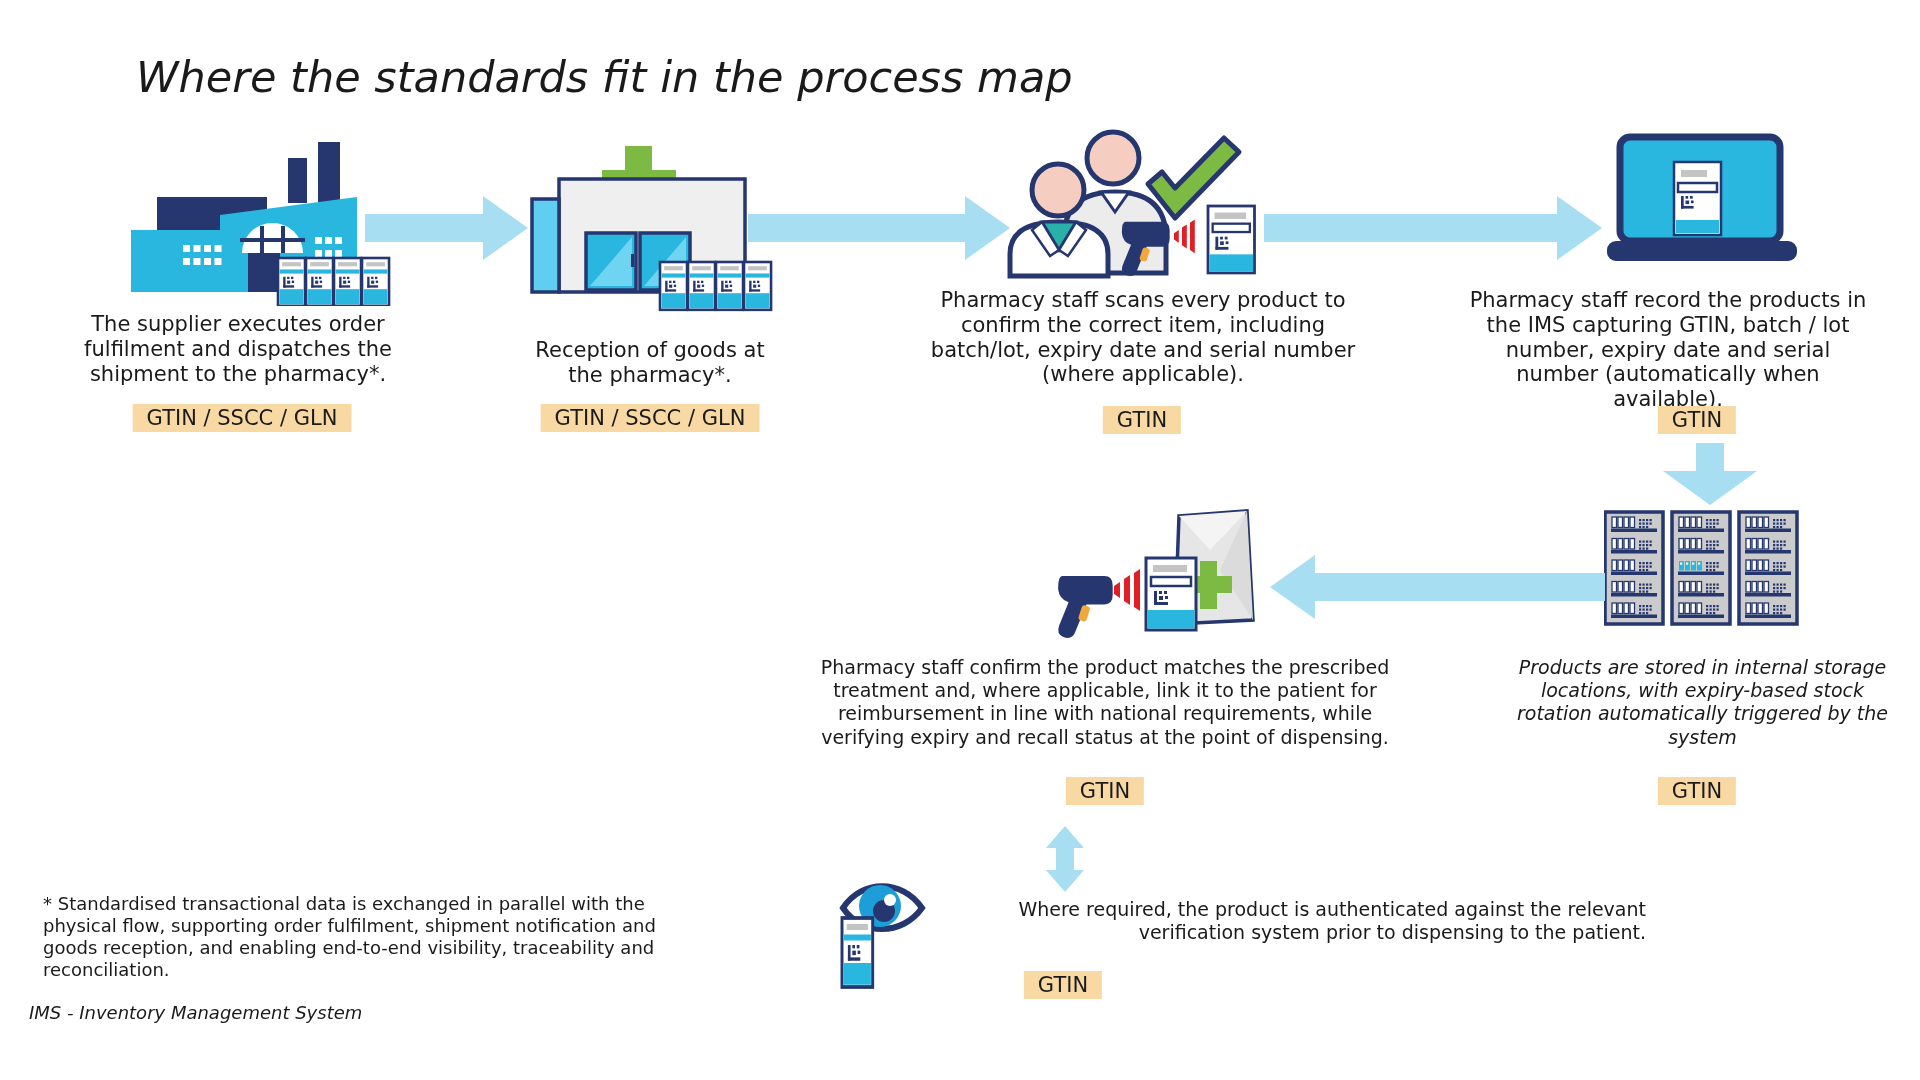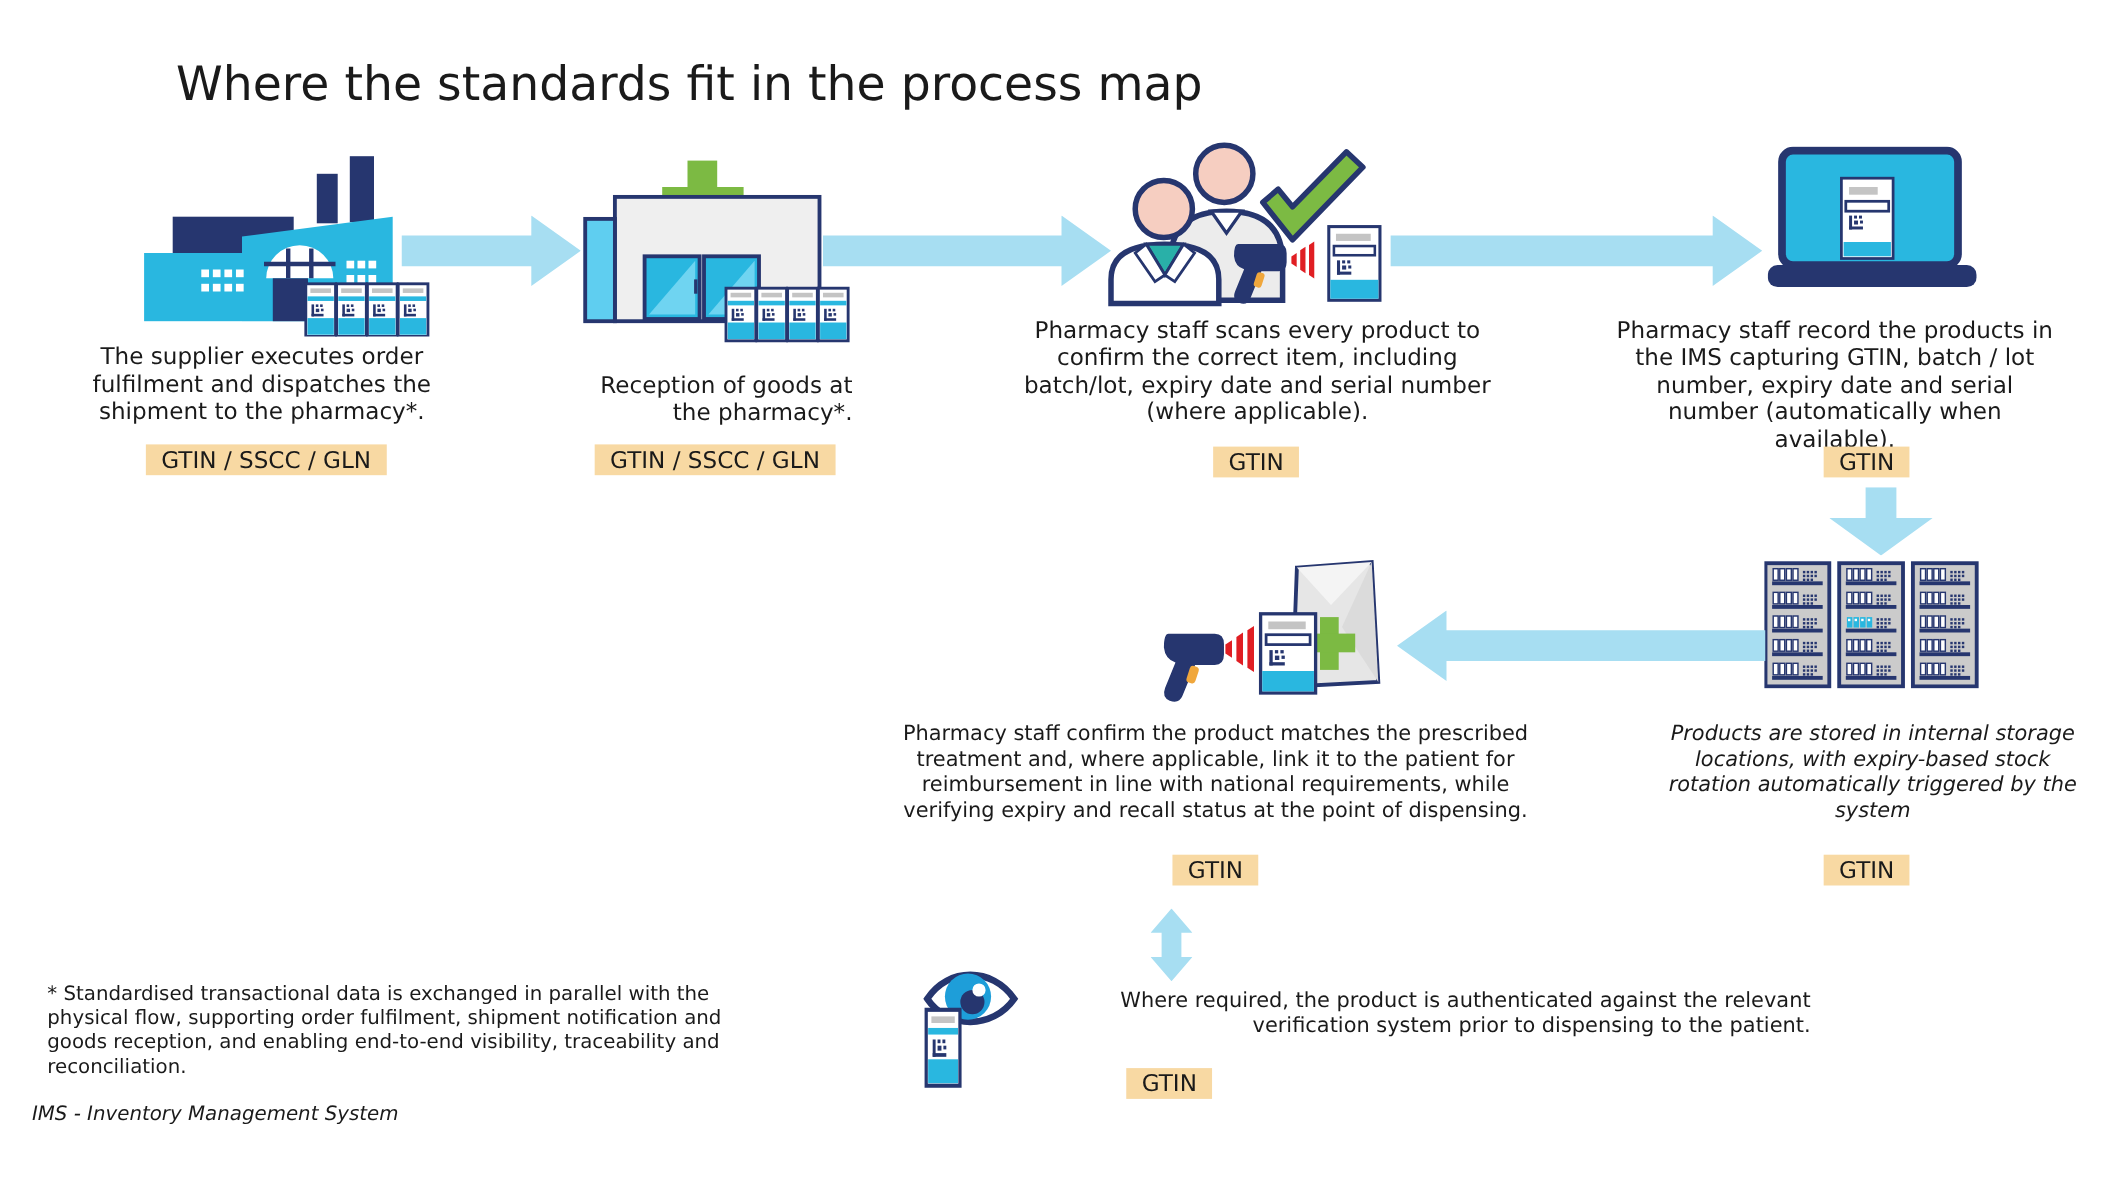--- a/index.html
+++ b/index.html
@@ -103,21 +103,21 @@
         <rect x="0" y="0" width="58" height="112" fill="#CBCBCB" class="s-navy" stroke-width="3.5"></rect>
         <use href="#srow" x="6" y="4"></use>
           <use href="#srow" x="6" y="25.5"></use>
           <use href="#crow" x="6" y="47"></use>
         <use href="#srow" x="6" y="68.5"></use>
           <use href="#srow" x="6" y="90"></use>
       </g>
     </defs>
   </svg>
 
-  <div class="abs title" style="left:160px;top:52px;">Where the standards fit in the process map</div>
+  <div class="abs title" style="left:136px;top:52px;font-style:italic;">Where the standards fit in the process map</div>
 
   <svg class="abs" style="left:365px;top:196px" width="163" height="64" viewBox="0 0 163 64">
       <polygon class="f-arrow" points="0,18 118,18 118,0 163,32 118,64 118,46 0,46"></polygon>
     </svg>
   <svg class="abs" style="left:748px;top:196px" width="262" height="64" viewBox="0 0 262 64">
       <polygon class="f-arrow" points="0,18 217,18 217,0 262,32 217,64 217,46 0,46"></polygon>
     </svg>
   <svg class="abs" style="left:1264px;top:196px" width="338" height="64" viewBox="0 0 338 64">
       <polygon class="f-arrow" points="0,18 293,18 293,0 338,32 293,64 293,46 0,46"></polygon>
     </svg>
@@ -172,21 +172,21 @@
     <rect x="60" y="101" width="50" height="57" class="f-cyan s-navy" stroke-width="3.5"></rect>
     <rect x="114" y="101" width="50" height="57" class="f-cyan s-navy" stroke-width="3.5"></rect>
     <polygon points="64,154 106,105 106,154" fill="#6FD4F1"></polygon>
     <polygon points="118,154 160,105 160,154" fill="#6FD4F1"></polygon>
     <rect x="105" y="122" width="3" height="13" class="f-navy"></rect>
     <use href="#sbox" transform="translate(134,130) scale(1.04)"></use>
     <use href="#sbox" transform="translate(162,130) scale(1.04)"></use>
     <use href="#sbox" transform="translate(190,130) scale(1.04)"></use>
     <use href="#sbox" transform="translate(218,130) scale(1.04)"></use>
   </svg>
-  <div class="abs step-text" style="left:525px;top:338px;width:250px;text-align:right;">Reception of goods at the pharmacy*.</div>
+  <div class="abs step-text" style="left:525px;top:338px;width:250px;">Reception of goods at the pharmacy*.</div>
   <div class="badge" style="left:650px;top:404px;">GTIN / SSCC / GLN</div>
 
   <svg class="abs" style="left:1002px;top:126px" width="270" height="165" viewBox="0 0 270 165">
     <circle cx="111" cy="32" r="26" class="f-skin s-navy" stroke-width="5"></circle>
     <path d="M62,147 L62,112 Q62,66 113,66 Q164,66 164,112 L164,147 Z" fill="#ECECEC" class="s-navy" stroke-width="5"></path>
     <polygon points="99,66 127,66 113,86" fill="#fff" class="s-navy" stroke-width="3"></polygon>
     <circle cx="56" cy="64" r="26" class="f-skin s-navy" stroke-width="5"></circle>
     <path d="M8,150 L8,128 Q8,96 57,96 Q106,96 106,128 L106,150 Z" fill="#fff" class="s-navy" stroke-width="5"></path>
     <polygon points="40,96 74,96 57,124" class="f-teal s-navy" stroke-width="3"></polygon>
     <polygon points="40,96 57,124 48,130 30,104" fill="#fff" class="s-navy" stroke-width="2.5"></polygon>

